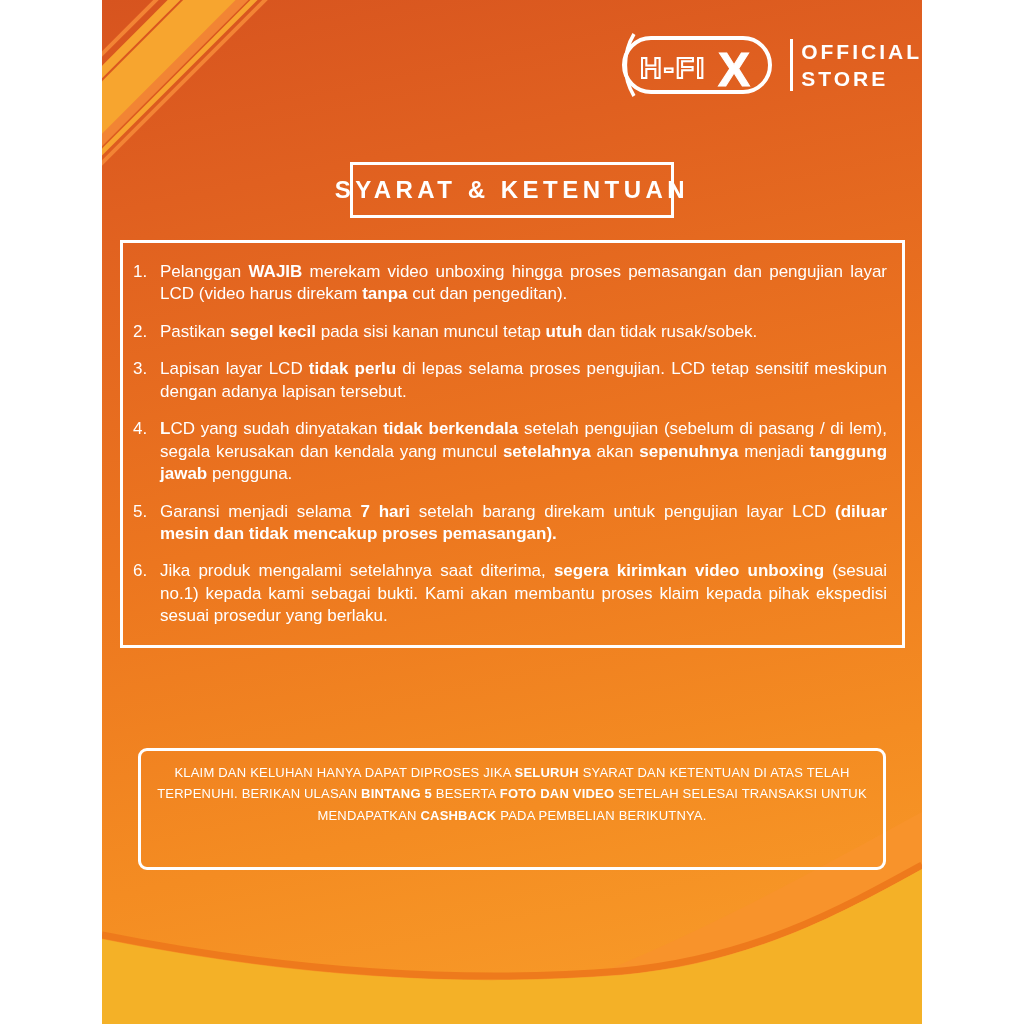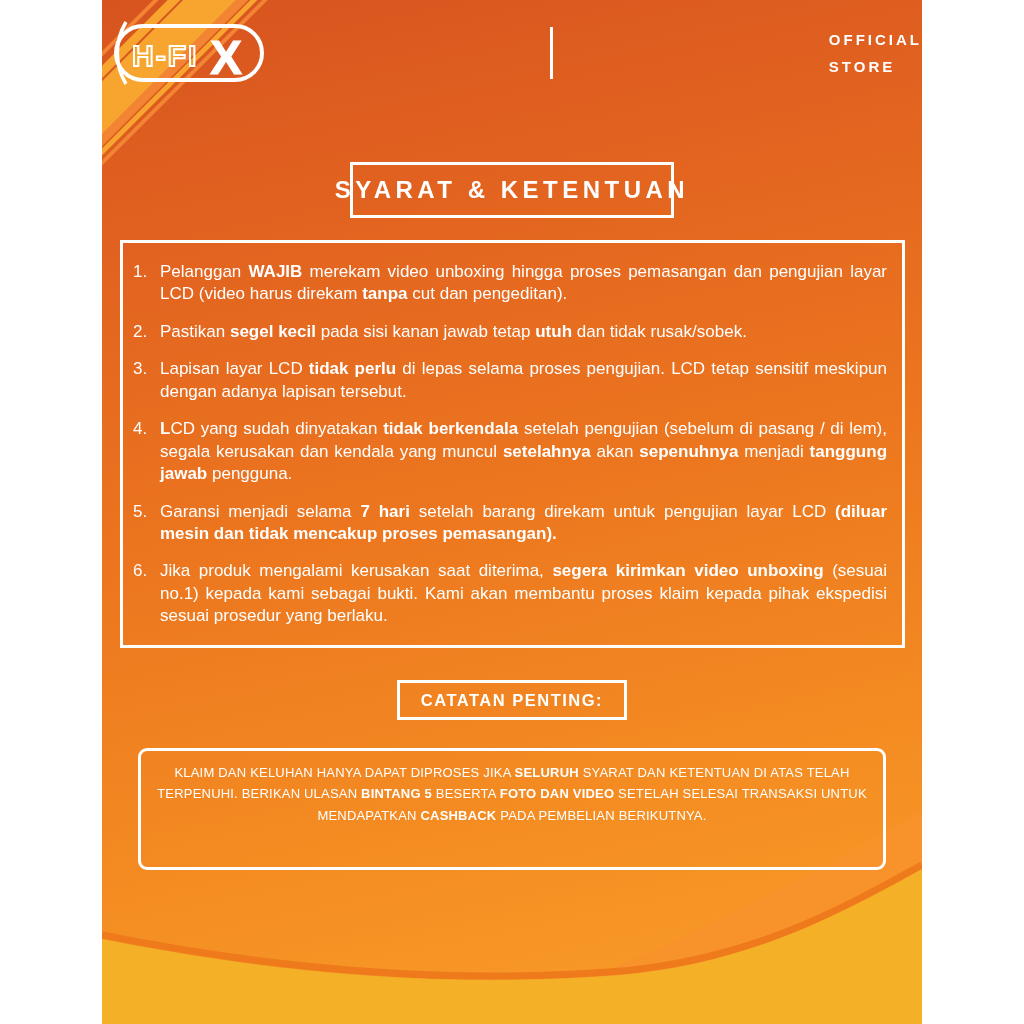--- a/index.html
+++ b/index.html
@@ -6,23 +6,23 @@
   body { font-family:"Liberation Sans", sans-serif; }
   .canvas { position:relative; width:1024px; height:1024px; background:#ffffff; overflow:hidden; }
   .graphic {
     position:absolute; left:102px; top:0; width:820px; height:1024px; overflow:hidden; color:#ffffff;
     background:linear-gradient(168deg,#d7541f 0%,#e06020 18%,#ec761f 48%,#f48c22 75%,#f99f2a 100%);
   }
   .deco { position:absolute; pointer-events:none; display:block; }
   .stripes { top:0; left:0; }
   .waves { bottom:0; left:0; }
 
-  .logo-row { position:absolute; top:16px; left:0; right:0; display:flex; align-items:center; justify-content:space-between; gap:8px; }
+  .logo-row { position:absolute; top:28px; left:0; right:0; display:flex; align-items:center; justify-content:flex-end; gap:8px; }
   .logo-divider { width:3px; height:52px; background:#ffffff; }
-  .store-name { font-weight:bold; font-size:15px; letter-spacing:3px; line-height:27px; }
+  .store-name { font-weight:bold; font-size:21px; letter-spacing:3px; line-height:27px; }
 
   .frame { position:absolute; border:3.5px solid #ffffff; box-sizing:border-box; }
   .title-box { top:162px; left:50%; transform:translateX(-50%); width:324px; height:56px;
     display:flex; align-items:center; justify-content:center;
     font-size:24px; font-weight:bold; letter-spacing:4.5px; white-space:nowrap; }
   .terms-box { top:240px; left:18px; width:785px; height:408px; padding:18px 11px 14px 10px; }
   .terms-box ol { list-style:none; margin:0; padding:0; font-size:17px; line-height:1.32; }
   .terms-box li { text-align:justify; margin:0 4px 15px 0; padding-left:27px; }
   .terms-box li:last-child { margin-bottom:0; }
   .num { display:inline-block; width:27px; margin-left:-27px; }
@@ -70,30 +70,27 @@
       </div>
     </header>
 
     <div class="frame title-box">
       <span>SYARAT &amp; KETENTUAN</span>
     </div>
 
     <div class="frame terms-box">
       <ol>
           <li><span class="num">1.</span><span>Pelanggan </span><span class="b">WAJIB</span><span> merekam video unboxing hingga proses pemasangan dan pengujian layar LCD (video harus direkam </span><span class="b">tanpa</span><span> cut dan pengeditan).</span></li>
-          <li><span class="num">2.</span><span>Pastikan </span><span class="b">segel kecil</span><span> pada sisi kanan jawab tetap </span><span class="b">utuh</span><span> dan tidak rusak/sobek.</span></li>
+          <li><span class="num">2.</span><span>Pastikan </span><span class="b">segel kecil</span><span> pada sisi kanan muncul tetap </span><span class="b">utuh</span><span> dan tidak rusak/sobek.</span></li>
           <li><span class="num">3.</span><span>Lapisan layar LCD </span><span class="b">tidak perlu</span><span> di lepas selama proses pengujian. LCD tetap sensitif meskipun dengan adanya lapisan tersebut.</span></li>
           <li><span class="num">4.</span><span class="b">L</span><span>CD yang sudah dinyatakan </span><span class="b">tidak berkendala</span><span> setelah pengujian (sebelum di pasang / di lem), segala kerusakan dan kendala yang muncul </span><span class="b">setelahnya</span><span> akan </span><span class="b">sepenuhnya</span><span> menjadi </span><span class="b">tanggung jawab</span><span> pengguna.</span></li>
           <li><span class="num">5.</span><span>Garansi menjadi selama </span><span class="b">7 hari</span><span> setelah barang direkam untuk pengujian layar LCD </span><span class="b">(diluar mesin dan tidak mencakup proses pemasangan).</span></li>
-          <li><span class="num">6.</span><span>Jika produk mengalami kerusakan saat diterima, </span><span class="b">segera kirimkan video unboxing</span><span> (sesuai no.1) kepada kami sebagai bukti. Kami akan membantu proses klaim kepada pihak ekspedisi sesuai prosedur yang berlaku.</span></li>
+          <li><span class="num">6.</span><span>Jika produk mengalami setelahnya saat diterima, </span><span class="b">segera kirimkan video unboxing</span><span> (sesuai no.1) kepada kami sebagai bukti. Kami akan membantu proses klaim kepada pihak ekspedisi sesuai prosedur yang berlaku.</span></li>
         </ol>
     </div>
 
-    <div class="frame note-box">
-      <span>CATATAN PENTING:</span>
-    </div>
 
     <div class="frame footer-box">
       <p><span>KLAIM DAN KELUHAN HANYA DAPAT DIPROSES JIKA </span><span class="b">SELURUH</span><span> SYARAT DAN KETENTUAN DI ATAS TELAH TERPENUHI. BERIKAN ULASAN </span><span class="b">BINTANG 5</span><span> BESERTA </span><span class="b">FOTO DAN VIDEO</span><span> SETELAH SELESAI TRANSAKSI UNTUK MENDAPATKAN </span><span class="b">CASHBACK</span><span> PADA PEMBELIAN BERIKUTNYA.</span></p>
     </div>
 
   </div>
 </div>
 
 </body></html>

